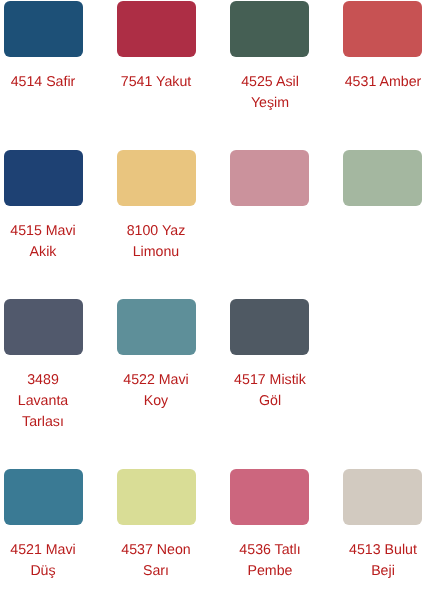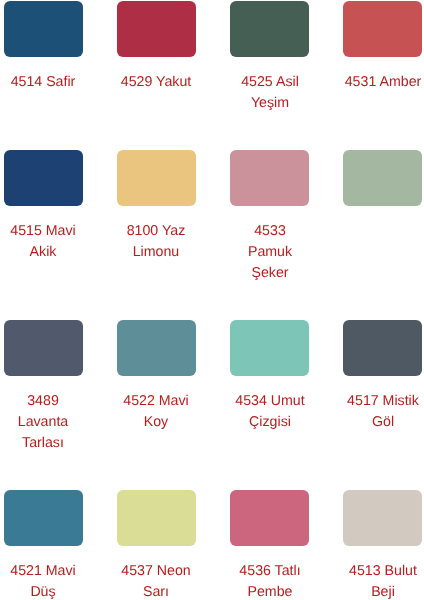--- a/index.html
+++ b/index.html
@@ -58,21 +58,21 @@
 
 <div class="palette-grid">
 
   <div class="palette-row">
     <div class="swatch-cell">
       <div class="swatch-chip" style="background-color: rgb(29, 80, 119);"></div>
       <div class="swatch-label">4514 Safir</div>
     </div>
     <div class="swatch-cell">
       <div class="swatch-chip" style="background-color: rgb(173, 46, 69);"></div>
-      <div class="swatch-label">4529 Yakut</div>
+      <div class="swatch-label">7541 Yakut</div>
     </div>
     <div class="swatch-cell">
       <div class="swatch-chip" style="background-color: rgb(69, 95, 84);"></div>
       <div class="swatch-label">4525 Asil Yeşim</div>
     </div>
     <div class="swatch-cell">
       <div class="swatch-chip" style="background-color: rgb(199, 82, 83);"></div>
       <div class="swatch-label">4531 Amber</div>
     </div>
   </div>
@@ -81,39 +81,34 @@
     <div class="swatch-cell">
       <div class="swatch-chip" style="background-color: rgb(30, 65, 115);"></div>
       <div class="swatch-label">4515 Mavi Akik</div>
     </div>
     <div class="swatch-cell">
       <div class="swatch-chip" style="background-color: rgb(233, 197, 127);"></div>
       <div class="swatch-label">8100 Yaz Limonu</div>
     </div>
     <div class="swatch-cell">
       <div class="swatch-chip" style="background-color: rgb(203, 146, 156);"></div>
-      <div class="swatch-label">4533 Pamuk Şeker</div>
     </div>
     <div class="swatch-cell">
       <div class="swatch-chip" style="background-color: rgb(164, 183, 160);"></div>
     </div>
   </div>
 
   <div class="palette-row">
     <div class="swatch-cell">
       <div class="swatch-chip" style="background-color: rgb(81, 89, 108);"></div>
       <div class="swatch-label">3489 Lavanta Tarlası</div>
     </div>
     <div class="swatch-cell">
       <div class="swatch-chip" style="background-color: rgb(94, 143, 153);"></div>
       <div class="swatch-label">4522 Mavi Koy</div>
-    </div>
-    <div class="swatch-cell">
-      <div class="swatch-chip" style="background-color: rgb(124, 197, 183);"></div>
-      <div class="swatch-label">4534 Umut Çizgisi</div>
     </div>
     <div class="swatch-cell">
       <div class="swatch-chip" style="background-color: rgb(79, 89, 99);"></div>
       <div class="swatch-label">4517 Mistik Göl</div>
     </div>
   </div>
 
   <div class="palette-row">
     <div class="swatch-cell">
       <div class="swatch-chip" style="background-color: rgb(58, 122, 148);"></div>

